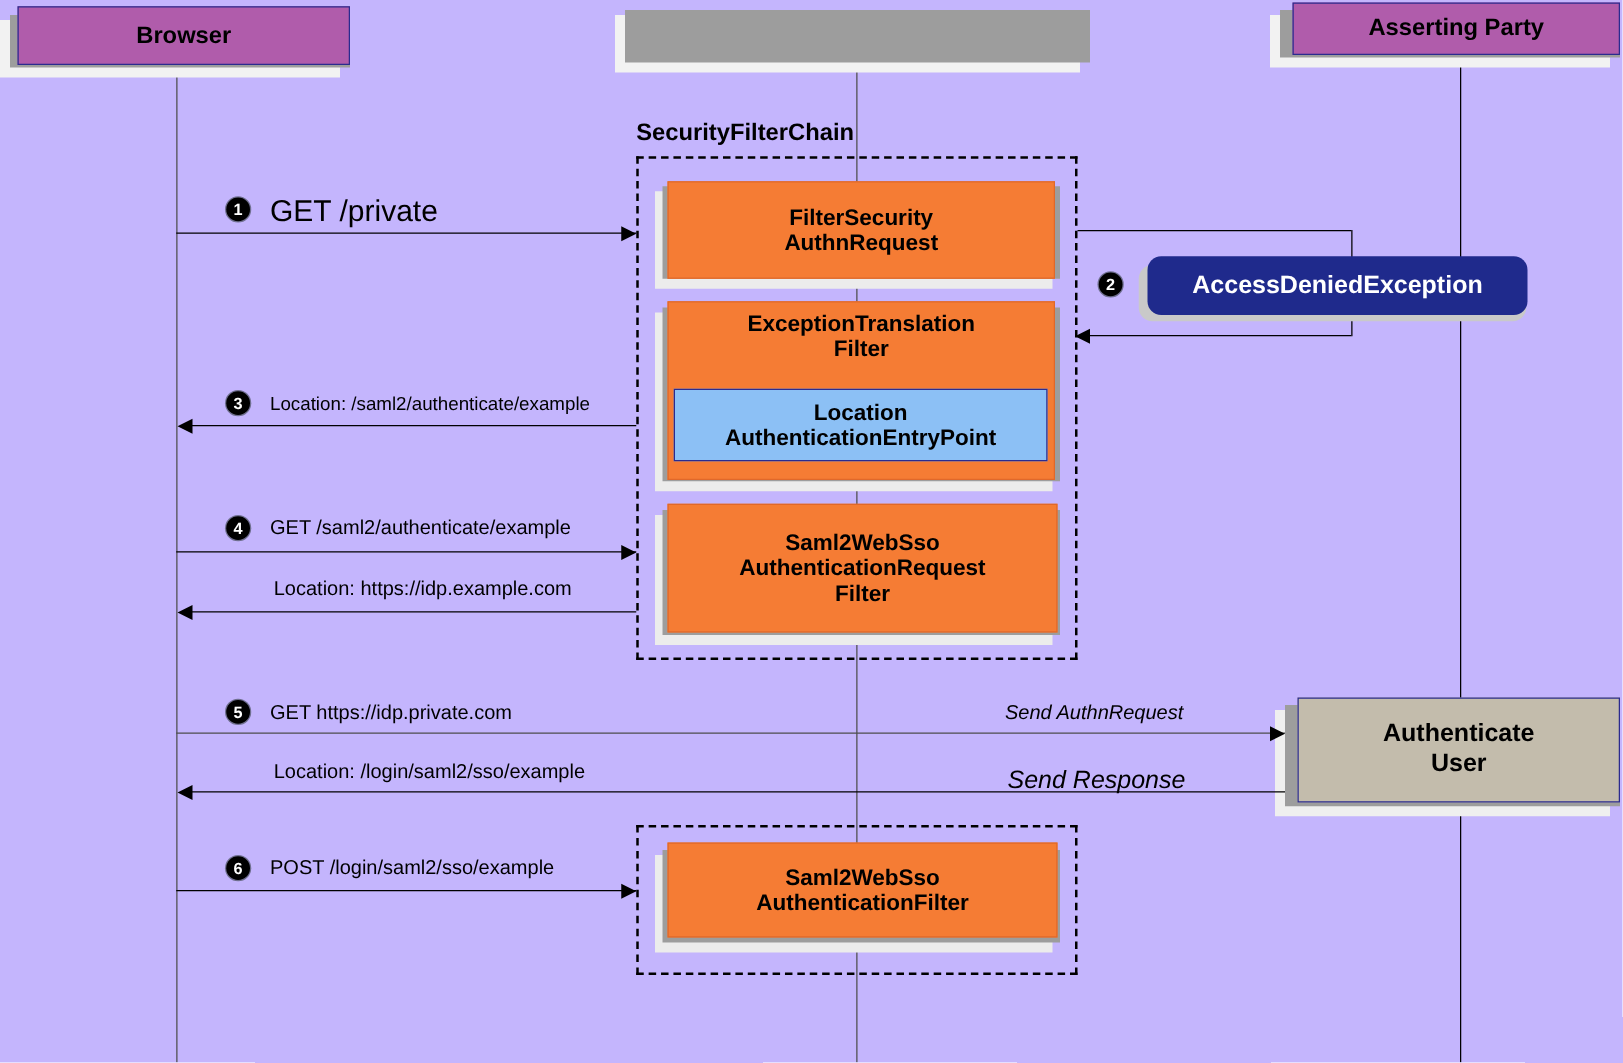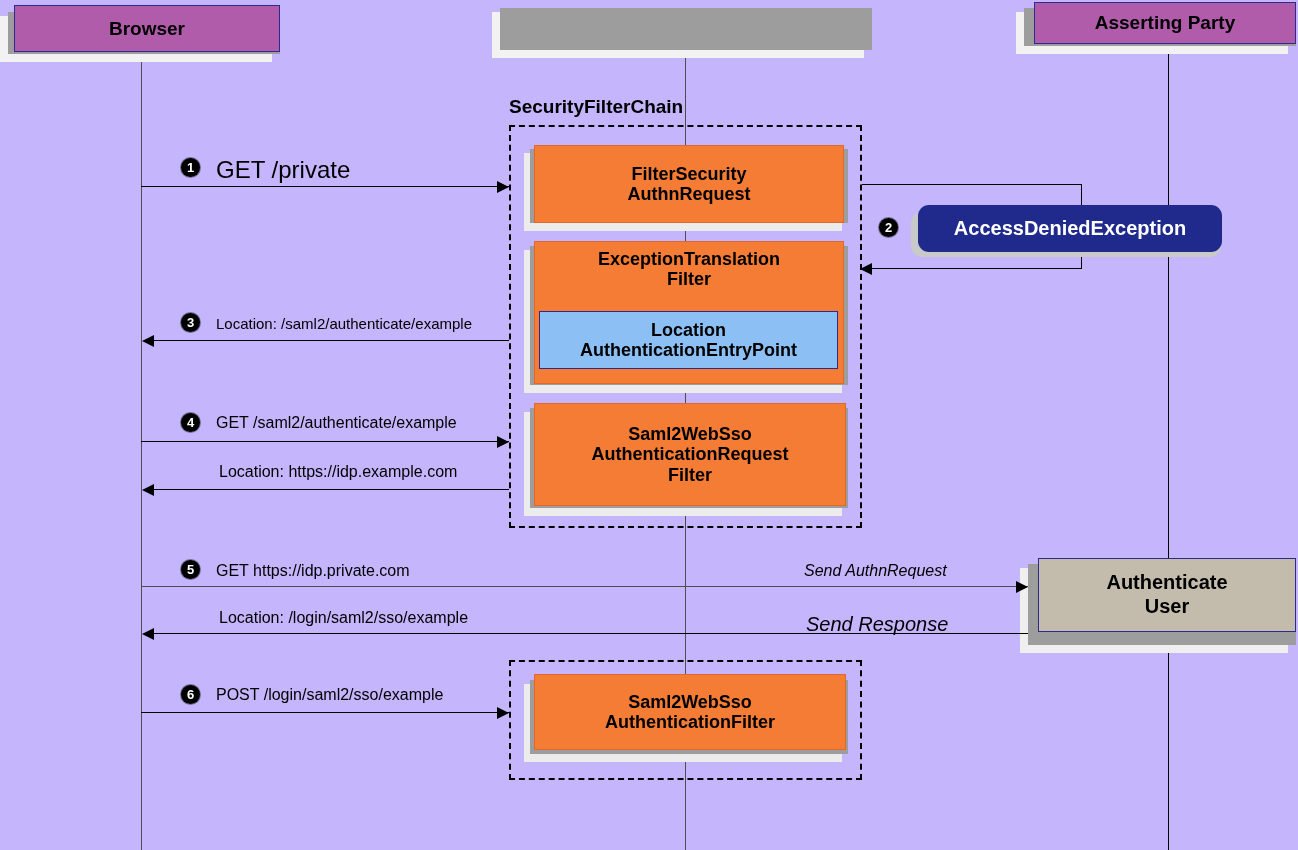--- a/index.html
+++ b/index.html
@@ -243,21 +243,21 @@
   <div class="chain-box" style="left:509px; top:660px; width:353px; height:120px;"></div>
   <div class="filter-shadow-outer" style="left:524px; top:684px; width:318px; height:78px;"></div>
   <div class="filter-shadow-inner" style="left:530px; top:680px; width:318px; height:74px;"></div>
   <div class="filter-box" style="left:534px; top:674px; width:312px; height:76px; font-size:18px;">
     <span>Saml2WebSso</span>
     <span>AuthenticationFilter</span>
   </div>
 
   <div class="shadow-outer" style="left:1020px; top:568px; width:268px; height:85px; background:#efefef;"></div>
   <div class="shadow-inner" style="left:1028px; top:564px; width:268px; height:81px;"></div>
-  <div class="participant" style="left:1038px; top:558px; width:258px; height:74px; background:#c3bcac; font-size:20px; flex-direction:column; line-height:1.18;">
+  <div class="participant" style="left:1038px; top:558px; width:258px; height:84px; background:#c3bcac; font-size:20px; flex-direction:column; line-height:1.18;">
     <span>Authenticate</span>
     <span>User</span>
   </div>
 
   <div class="hline" style="left:141px; top:186px; width:368px;"></div>
   <div class="arrow-right" style="left:497px; top:181px;"></div>
   <div class="step-badge" style="left:181px; top:158px;">1</div>
   <div class="msg-label" style="left:216px; top:156px; font-size:24px;">GET /private</div>
 
   <div class="hline" style="left:862px; top:184px; width:219px;"></div>

